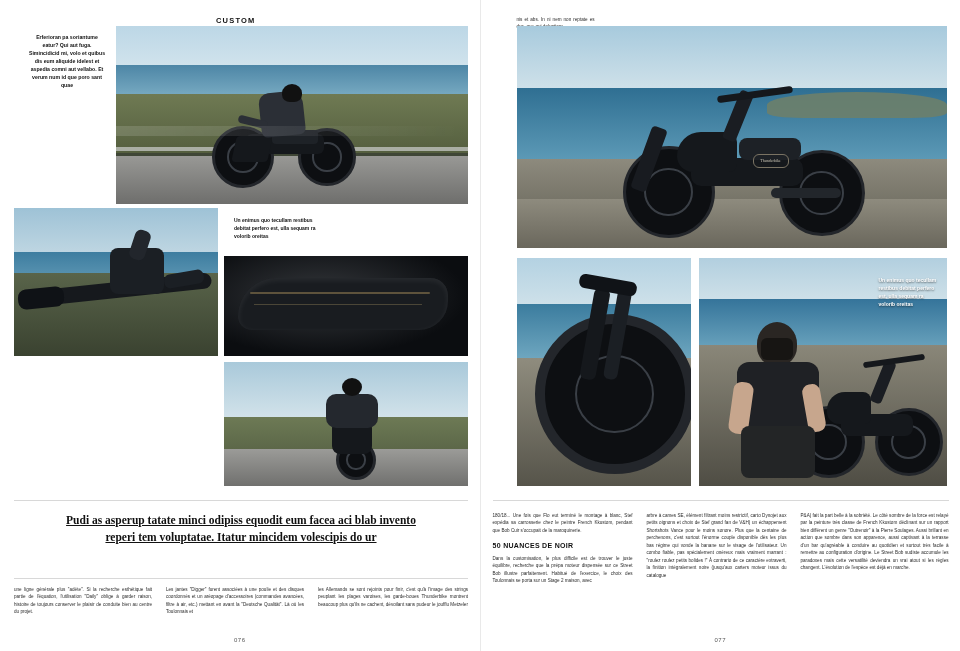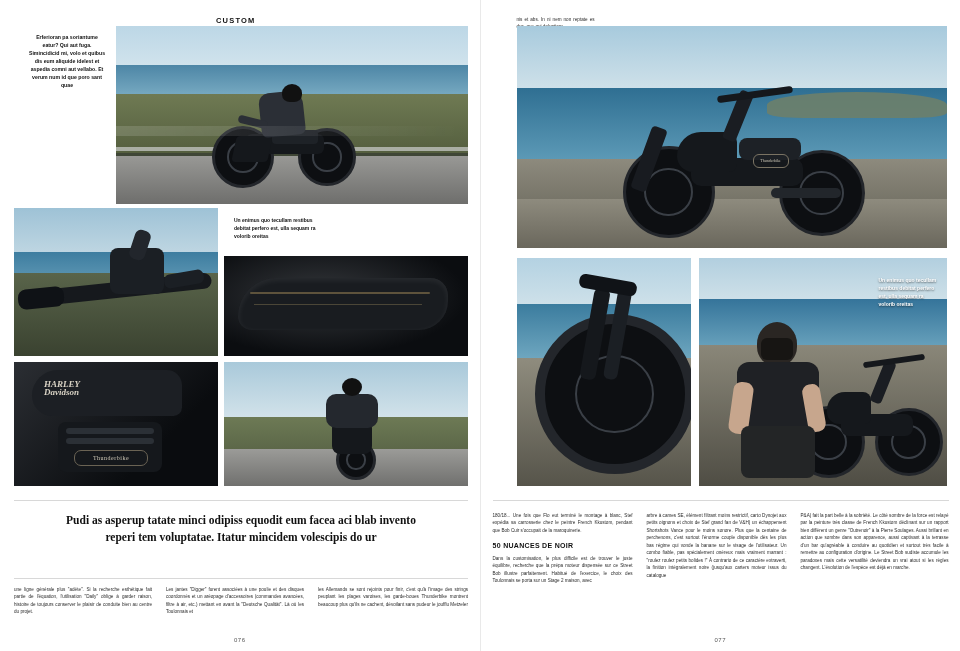--- a/index.html
+++ b/index.html
@@ -44,21 +44,21 @@
     font-family:"Liberation Sans", sans-serif;font-size:6px;color:#555;letter-spacing:.5px;
   }
   .rubric{
     position:absolute;font-family:"Liberation Sans", sans-serif;
     font-weight:bold;font-size:7.5px;letter-spacing:1.2px;color:#111;
   }
   .chapeau{
     position:absolute;
     font-family:"Liberation Serif", serif;
     font-weight:bold;font-size:11.5px;line-height:1.45;
-    text-align:center;color:#111;
+    text-align:center;color:#111;text-decoration:underline;
   }
   .col{
     position:absolute;
     font-family:"Liberation Sans", sans-serif;
     font-size:4.6px;line-height:1.62;
     text-align:justify;color:#2a2a2a;
   }
   .col p{margin:0 0 4px 0;}
   .col h3{
     font-family:"Liberation Sans", sans-serif;
@@ -122,29 +122,20 @@
     <div class="caption-box" style="position:absolute;left:234px;top:216px;width:82px;">Un enimus quo tecullam restibus debitat perfero est, ulla sequam ra volorib oreitas</div>
 
     <div class="photo" style="left:224px;top:256px;width:244px;height:100px;background:#0e1013;">
       <div style="position:absolute;inset:0;background:radial-gradient(ellipse at 40% 40%,#34373b,#0b0d10 70%);"></div>
       <div style="position:absolute;left:14px;top:22px;width:210px;height:52px;background:#191c20;border-radius:40px 18px 30px 14px;box-shadow:inset 0 2px 6px rgba(255,255,255,.08);"></div>
       <div style="position:absolute;left:26px;top:36px;width:180px;height:2px;background:#6f6243;opacity:.8;border-radius:2px;"></div>
       <div style="position:absolute;left:26px;top:44px;width:180px;height:1px;background:#4c4staff;"></div>
       <div style="position:absolute;left:30px;top:48px;width:168px;height:1px;background:#7d6f4d;opacity:.5;"></div>
     </div>
 
-    <div class="photo" style="left:14px;top:362px;width:204px;height:124px;background:#0b0d10;">
-      <div style="position:absolute;inset:0;background:linear-gradient(135deg,#2b2e33,#0a0c0f 70%);"></div>
-      <div style="position:absolute;left:18px;top:8px;width:150px;height:46px;background:#1c1f24;border-radius:30px 18px 10px 24px;"></div>
-      <div style="position:absolute;left:30px;top:18px;width:86px;height:16px;color:#d8d2c4;font-family:'Liberation Serif',serif;font-size:9px;font-style:italic;font-weight:bold;line-height:8px;">HARLEY<br>Davidson</div>
-      <div style="position:absolute;left:44px;top:60px;width:104px;height:50px;background:#15181c;border-radius:8px;"></div>
-      <div style="position:absolute;left:52px;top:66px;width:88px;height:6px;background:#2b3036;border-radius:3px;"></div>
-      <div style="position:absolute;left:52px;top:76px;width:88px;height:6px;background:#2b3036;border-radius:3px;"></div>
-      <div style="position:absolute;left:60px;top:88px;width:72px;height:14px;border:1px solid #6a6354;border-radius:7px;color:#cdc7b6;font-family:'Liberation Serif',serif;font-size:6px;text-align:center;line-height:14px;letter-spacing:.5px;">Thunderbike</div>
-    </div>
 
     <div class="photo" style="left:224px;top:362px;width:244px;height:124px;">
       <div class="sky" style="height:52%;background:linear-gradient(#a9c9da,#d8e6ec);"></div>
       <div class="land" style="height:56%;background:linear-gradient(#6d7a55,#49523a);"></div>
       <div class="road" style="height:30%;background:linear-gradient(#9b9b98,#70706e);"></div>
       <div style="position:absolute;left:96px;bottom:6px;width:64px;height:108px;">
         <div class="wheel" style="left:16px;bottom:0;width:34px;height:34px;"></div>
         <div class="moto" style="left:12px;bottom:26px;width:40px;height:34px;border-radius:8px;"></div>
         <div style="position:absolute;left:6px;bottom:52px;width:52px;height:34px;background:#24282e;border-radius:10px;"></div>
         <div style="position:absolute;left:22px;bottom:84px;width:20px;height:18px;background:#111;border-radius:50%;"></div>

